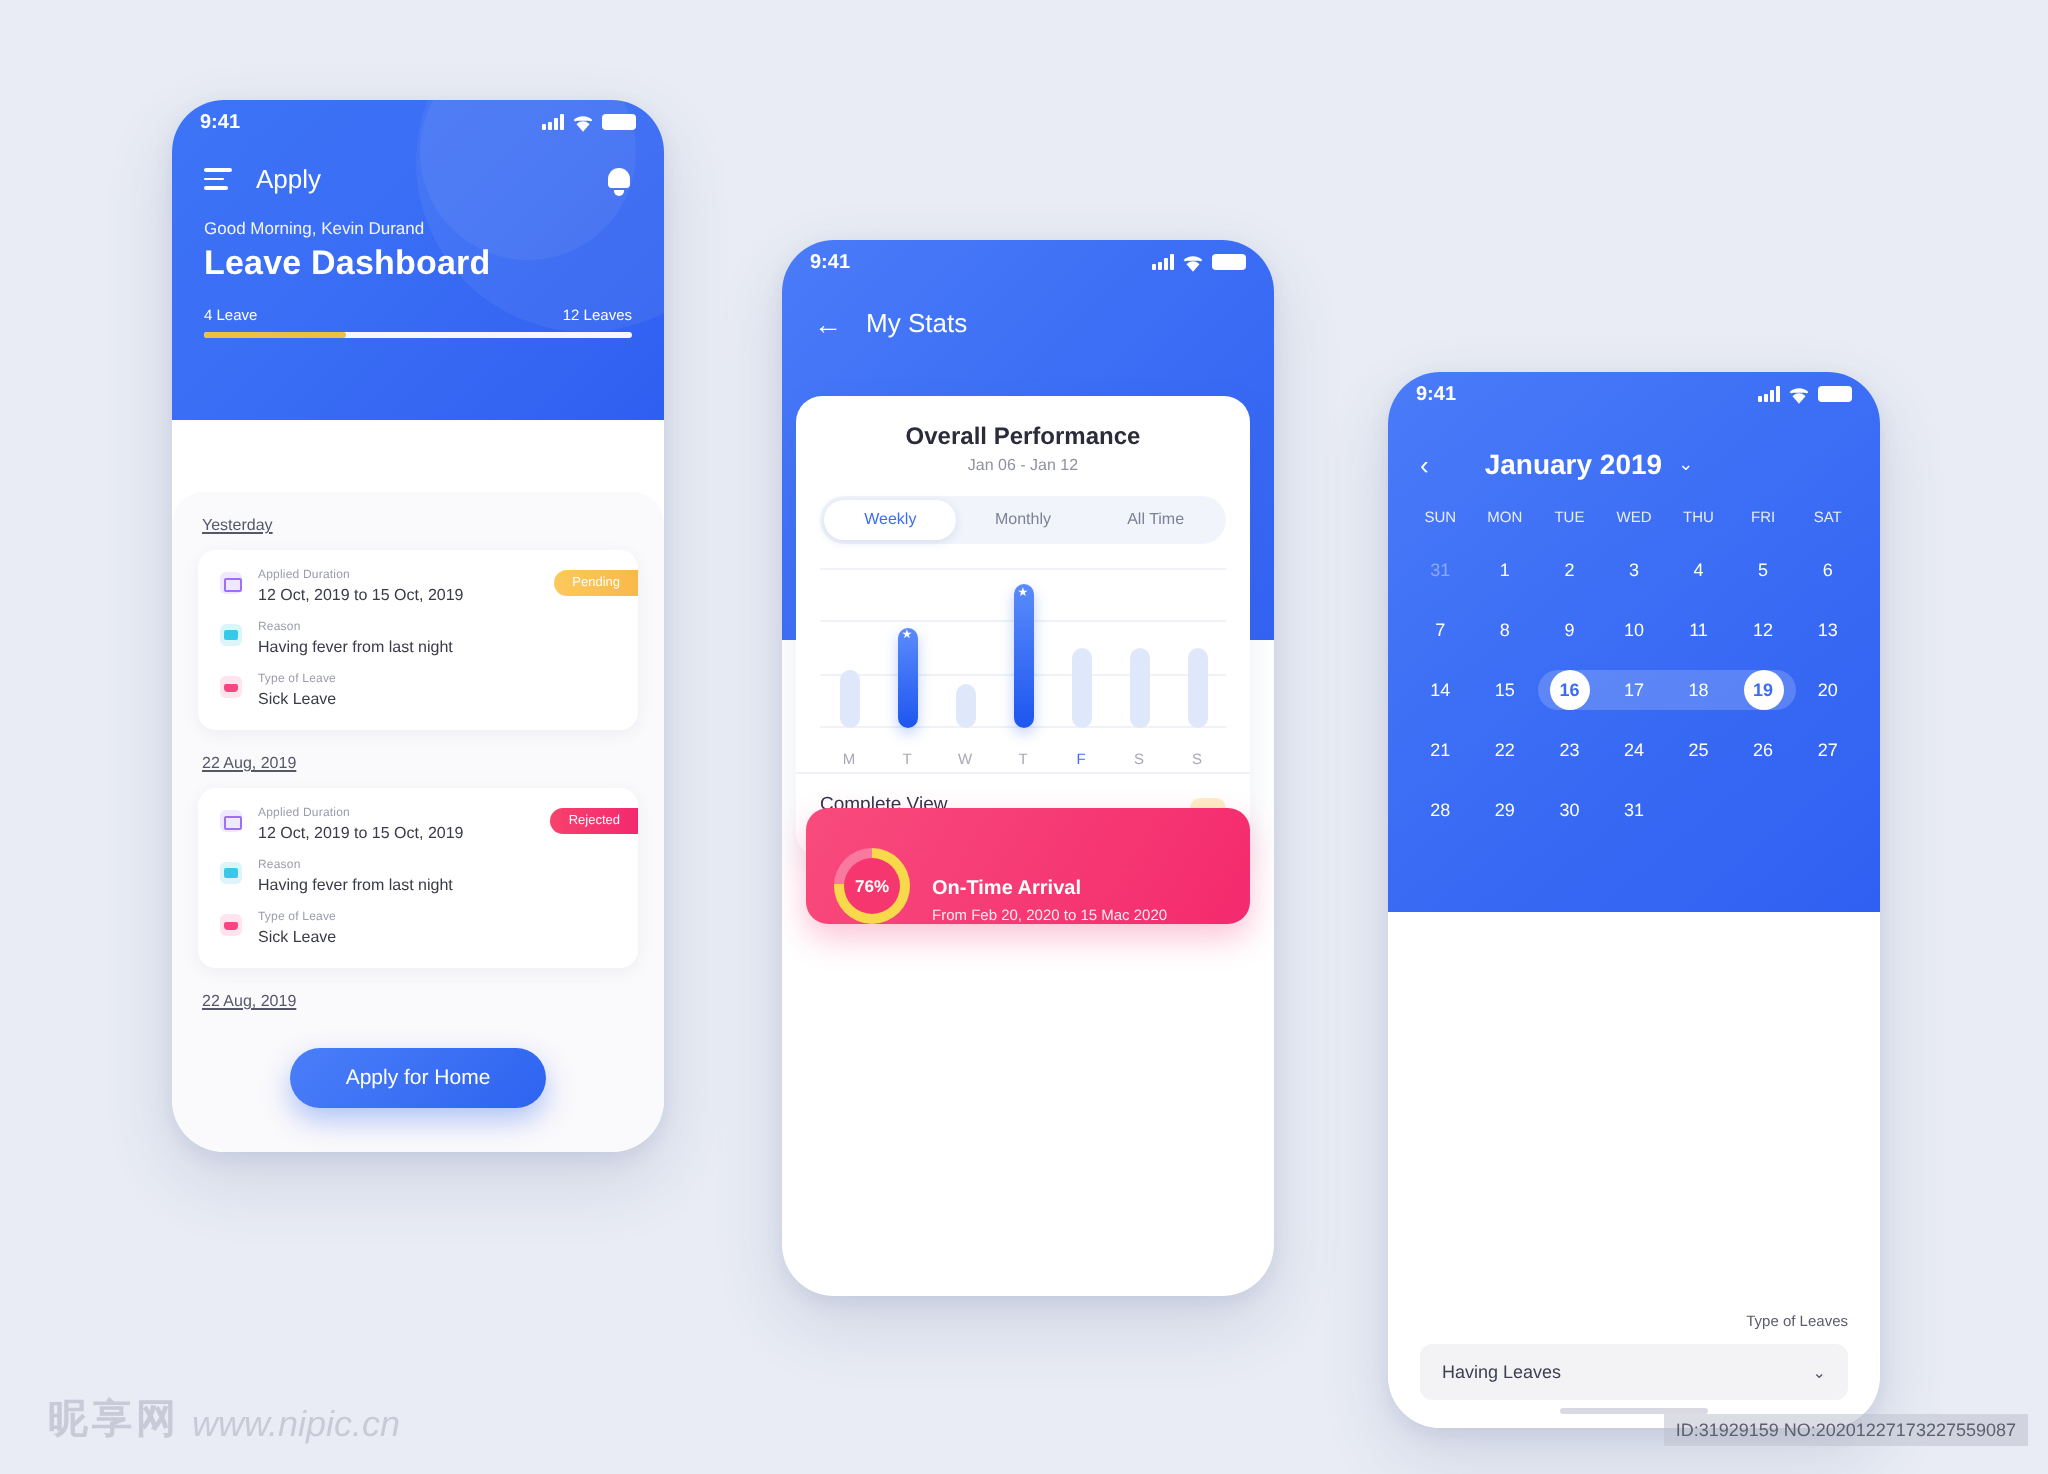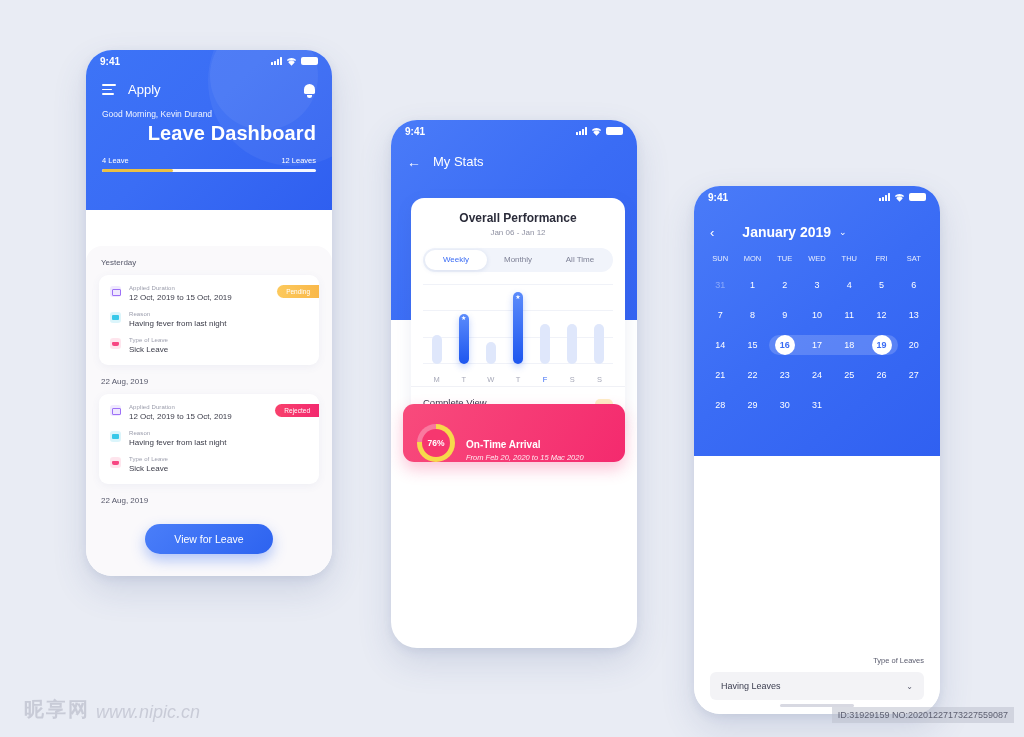--- a/index.html
+++ b/index.html
@@ -57,37 +57,37 @@
   .bell { width: 13px; height: 14px; position: relative; }
   .bell::before {
     content:""; position:absolute; left:1px; top:1px; width:11px; height:10px;
     background:#fff; border-radius: 6px 6px 2px 2px;
   }
   .bell::after {
     content:""; position:absolute; left:4.2px; bottom:-1px; width:4.5px; height:3px;
     background:#fff; border-radius:0 0 3px 3px;
   }
   .greet { color: rgba(255,255,255,.93); font-size: 8.5px; padding: 12px 16px 0; }
-  .p1-title { color:#fff; font-size: 20px; font-weight: bold; padding: 3px 16px 0; letter-spacing:.1px;text-align:right;}
+  .p1-title { color:#fff; font-size: 17px; font-weight: bold; padding: 3px 16px 0; letter-spacing:.1px;}
   .leave-row {
     display:flex; justify-content: space-between;
     padding: 11px 16px 0; color:#fff; font-size: 7.5px;
   }
   .track {
     margin: 4px 16px 0; height: 3px; border-radius: 2px;
     background: rgba(255,255,255,.95); overflow: hidden;
   }
   .track .fill { height:100%; background:#ebc044; border-radius:2px; }
 
   .p1-sheet {
     position:absolute; left:0; top:196px; width:100%; bottom:0;
     background: #faf9fb; border-radius: 16px 16px 26px 26px;
     padding: 12px 13px 0;
   }
-  .sheet-label { font-size: 8px; color:#56586a; padding-left: 2px; }
+  .sheet-label { font-size: 8px; color:#56586a; padding-left: 2px; text-decoration: underline; }
   .leave-card {
     margin-top: 8px; background:#fff; border-radius: 9px;
     padding: 10px 11px 11px; position: relative;
     box-shadow: 0 2px 8px rgba(90,100,150,.07);
   }
   .lc-item { display:flex; gap: 8px; margin-bottom: 9px; }
   .lc-item:last-child { margin-bottom: 0; }
   .ic { width: 11px; height: 11px; border-radius: 3px; flex: 0 0 11px; margin-top:1px; position:relative;}
   .ic-cal { background: rgba(157,112,247,.16); }
   .ic-cal::after{content:"";position:absolute;left:2px;top:3px;width:7px;height:5px;border:1.1px solid #9d70f7;border-radius:1px;}
@@ -115,21 +115,21 @@
   
   #phone2 { left: 391px; top: 120px; width: 246px; height: 528px; }
   .p2-blue {
     position:absolute; left:0; top:0; width:100%; height: 200px;
     background: linear-gradient(135deg,#4a7bf8 0%, #3a6cf5 55%, #3463f2 100%);
   }
   .p2-nav { display:flex; align-items:center; gap: 12px; padding: 12px 16px 0; }
   .arrow-l { color:#fff; font-size: 14px; line-height:1; }
   .p2-nav-title { color:#fff; font-size: 13px; }
   .p2-card {
-    position:absolute; left: 20px; right: 12px; top: 78px;
+    position:absolute; left: 7px; right: 12px; top: 78px;
     background:#fff; border-radius: 13px; padding: 13px 12px 0;
     box-shadow: 0 5px 16px rgba(70,90,150,.10);
   }
   .perf-title { text-align:center; font-size: 12px; font-weight:bold; color:#2b2c3a; }
   .perf-sub { text-align:center; font-size: 8px; color:#9092a3; margin-top: 3px; }
   .seg {
     margin-top: 11px; height: 24px; border-radius: 13px;
     background: #f1f4fb; display:flex; align-items:center; padding: 2px;
   }
   .seg div {
@@ -172,21 +172,21 @@
     width: 38px; height: 38px; border-radius: 50%; flex: 0 0 38px;
     background: conic-gradient(#f7d94b 0% 76%, rgba(255,255,255,.28) 76% 100%);
     display:flex; align-items:center; justify-content:center;
   }
   .ring span {
     width: 28px; height: 28px; border-radius:50%;
     background: #f6376f; color:#fff; font-size: 8.5px; font-weight:bold;
     display:flex; align-items:center; justify-content:center;
   }
   .ota-t { color:#fff; font-size: 10px; font-weight:bold; }
-  .ota-s { color: rgba(255,255,255,.9); font-size: 7.5px; margin-top: 3px; font-style: italic; }
+  .ota-s { color: rgba(255,255,255,.9); font-size: 7.5px; margin-top: 3px; }
 
   
   #phone3 { left: 694px; top: 186px; width: 246px; height: 528px; }
   .p3-blue {
     position:absolute; left:0; top:0; width:100%; height: 270px;
     background: linear-gradient(140deg,#4a7bf8 0%, #3a6cf5 50%, #3060f1 100%);
   }
   .p3-head { display:flex; align-items:center; gap: 8px; padding: 16px 16px 0; }
   .p3-month { color:#fff; font-size: 14px; font-weight:bold;margin-left:20px; }
   .chev { color:#fff; font-size: 9px; }
@@ -334,21 +334,21 @@
               <span>
                 <span class="lc-k" style="display:block">Type of Leave</span>
                 <span class="lc-v" style="display:block">Sick Leave</span>
               </span>
             </div>
           </div>
           <div class="sheet-label" style="margin-top: 12px;">22 Aug,  2019</div>
         </div>
     </div>
 
-    <button class="apply-fab">View for Leave</button>
+    <button class="apply-fab">Apply for Home</button>
   </div>
 
   <div class="phone" id="phone2">
     <div class="p2-blue"></div>
 
     <div class="statusbar" style="height:22px;position:relative;z-index:3">
       <span>9:41</span>
       <span class="sb-right">
         <span class="bars">
             <i></i>

